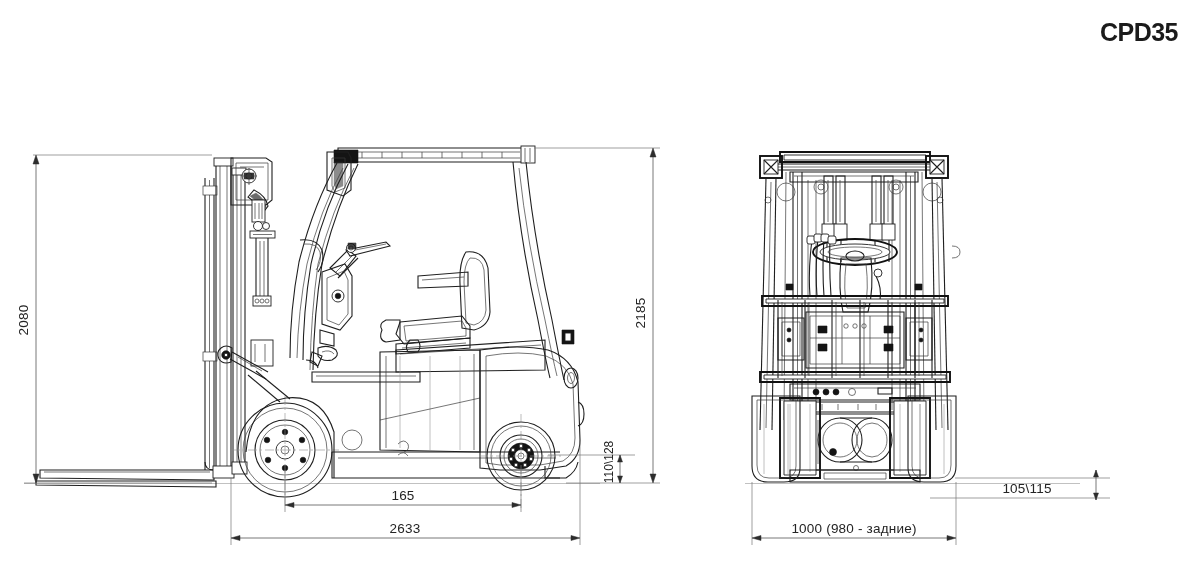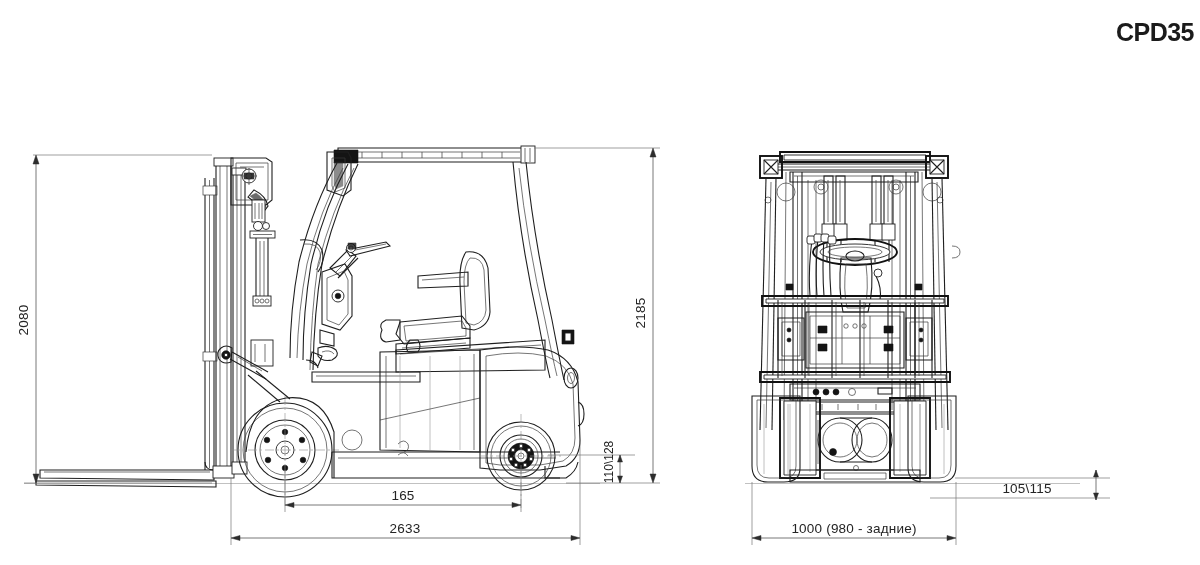--- a/index.html
+++ b/index.html
@@ -15,21 +15,21 @@
     position: relative;
   }
   #sheet {
     position: relative;
     width: 1200px;
     height: 565px;
     background: #ffffff;
   }
   #model-title {
     position: absolute;
-    right: 6px;
+    right: 22px;
     top: 18px;
     font-family: "Liberation Sans", sans-serif;
     font-size: 25px;
     font-weight: bold;
     letter-spacing: -0.5px;
     color: #1b1b1b;
     user-select: none;
   }
   svg.drawing {
     position: absolute;

